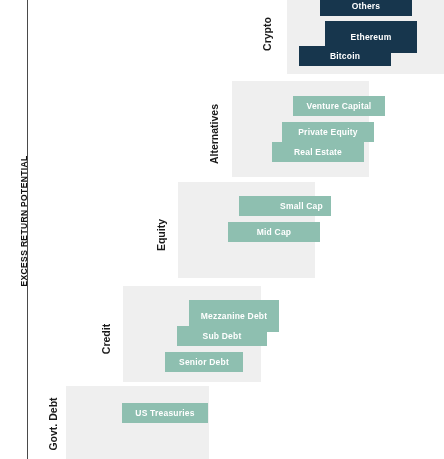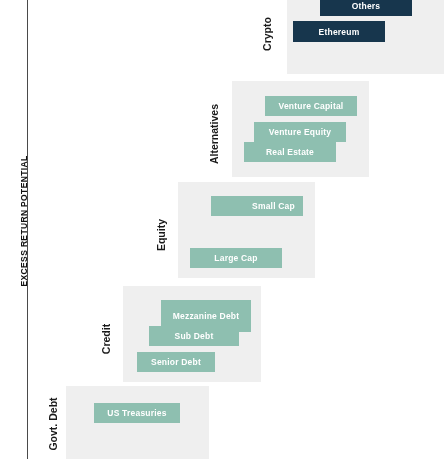--- a/index.html
+++ b/index.html
@@ -50,21 +50,21 @@
     display:flex;
     align-items:center;
     justify-content:center;
     color:#ffffff;
     font-size:8.5px;
     font-weight:bold;
     letter-spacing:0.2px;
     white-space:nowrap;
     box-sizing:border-box;
   }
-  .bar.teal{background:#8ebfb0;}
+  .bar.teal{background:#8ebfb0;margin-left:28px;}
   .bar.navy{background:#17364d;}
 </style>
 </head>
 <body>
 
 <div id="stage">
 
   <div class="axis-line"></div>
   <div class="axis-label">EXCESS RETURN POTENTIAL</div>
 
@@ -77,28 +77,29 @@
   </div>
   <div class="group-label" style="left:76px;top:333px;width:60px;">Credit</div>
   <div class="bar teal" style="left:161px;top:300px;width:90px;height:32px;">Mezzanine Debt</div>
   <div class="bar teal" style="left:149px;top:326px;width:90px;height:20px;">Sub Debt</div>
   <div class="bar teal" style="left:137px;top:352px;width:78px;height:20px;">Senior Debt</div>
 
   <div class="group" style="left:178px;top:182px;width:137px;height:96px;">
   </div>
   <div class="group-label" style="left:131px;top:229px;width:60px;">Equity</div>
   <div class="bar teal" style="left:211px;top:196px;width:92px;height:20px;padding-left:33px;">Small Cap</div>
-  <div class="bar teal" style="left:190px;top:248px;width:92px;height:20px;">Large Cap</div>
+  <div class="bar teal" style="left:200px;top:222px;width:92px;height:20px;">Mid Cap</div>
 
   <div class="group" style="left:232px;top:81px;width:137px;height:96px;">
   </div>
   <div class="group-label" style="left:173px;top:128px;width:82px;">Alternatives</div>
   <div class="bar teal" style="left:265px;top:96px;width:92px;height:20px;">Venture Capital</div>
-  <div class="bar teal" style="left:254px;top:122px;width:92px;height:20px;">Venture Equity</div>
+  <div class="bar teal" style="left:254px;top:122px;width:92px;height:20px;">Private Equity</div>
   <div class="bar teal" style="left:244px;top:142px;width:92px;height:20px;">Real Estate</div>
 
   <div class="group" style="left:287px;top:-22px;width:157px;height:96px;">
   </div>
   <div class="group-label" style="left:237px;top:28px;width:60px;">Crypto</div>
   <div class="bar navy" style="left:320px;top:-4px;width:92px;height:20px;">Others</div>
-  <div class="bar navy" style="left:293px;top:21px;width:92px;height:21px;">Ethereum</div>
+  <div class="bar navy" style="left:325px;top:21px;width:92px;height:32px;">Ethereum</div>
+  <div class="bar navy" style="left:299px;top:46px;width:92px;height:20px;">Bitcoin</div>
 
 </div>
 
 </body></html>

